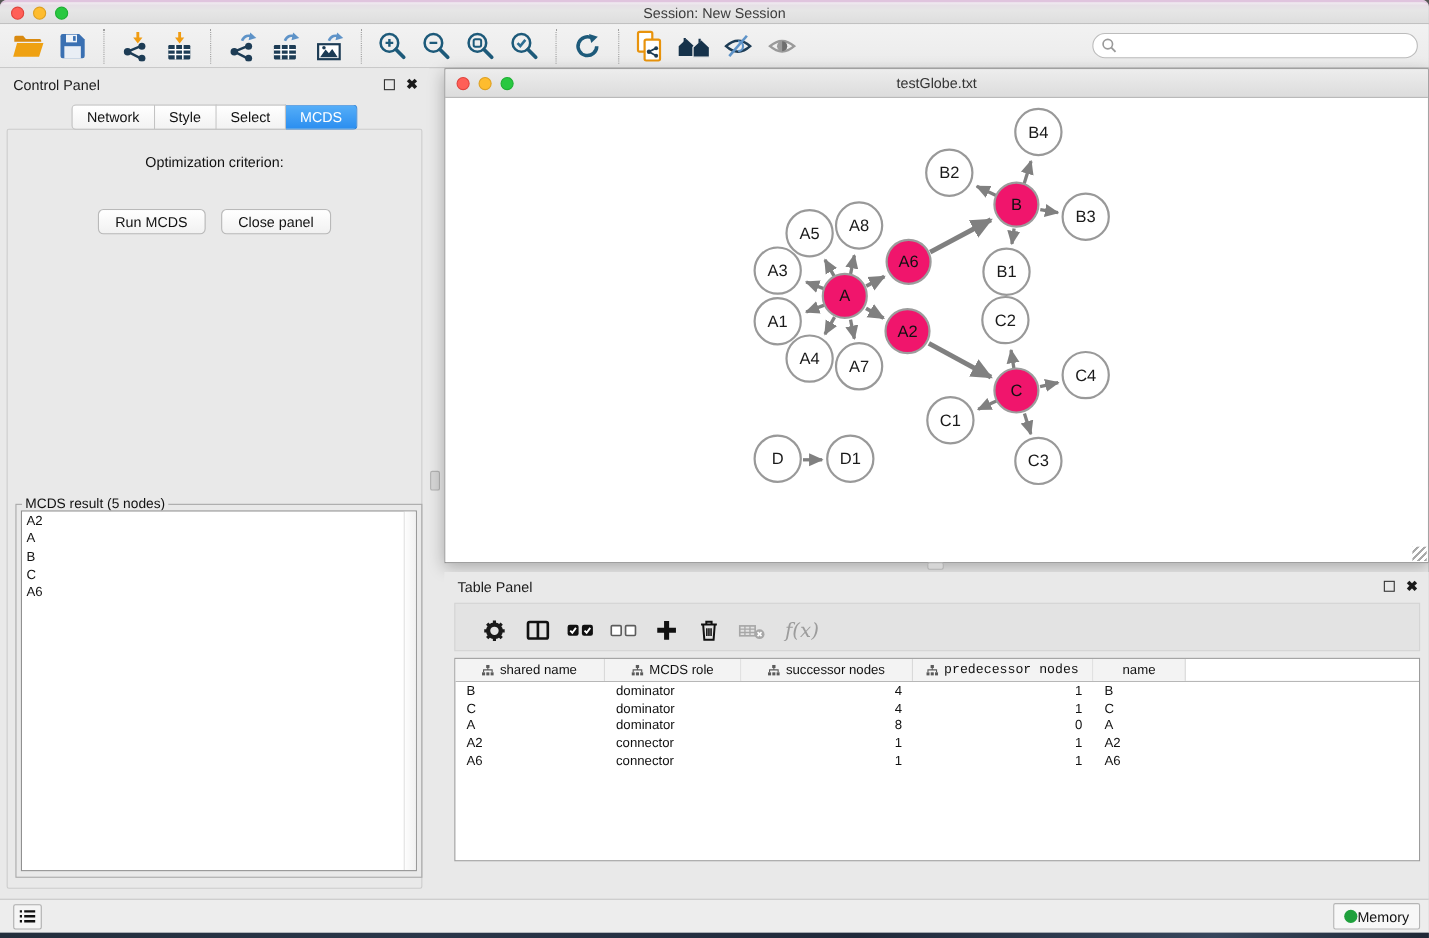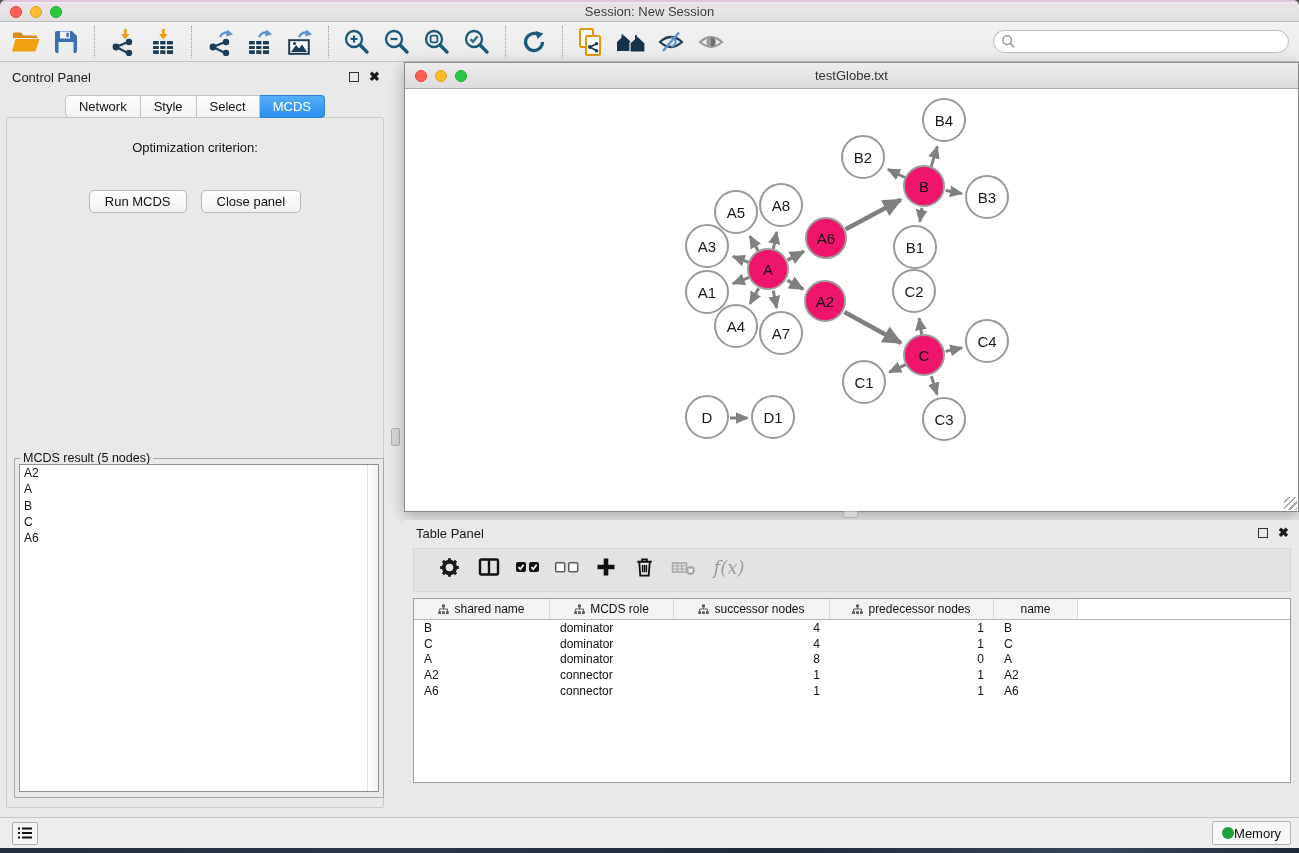--- a/index.html
+++ b/index.html
@@ -109,21 +109,21 @@
   .gnode.plain { width:44px; height:44px; }
   .gnode.highlight { width:42px; height:42px; background:#F0156C; border-color:#9c9c9c; color:#111; }
   .grip {
     position:absolute; right:1px; bottom:1px; width:13px; height:13px;
     background:repeating-linear-gradient(135deg, transparent 0 3px, #a9a9a9 3px 4.5px);
   }
   
   .tpanel { position:absolute; left:404px; top:520px; width:895px; height:297px; background:#e9e9e9; }
   .tp-toolbar {
     position:absolute; left:9px; top:28px; width:878px; height:44px;
-    background:#e3e3e3; border:1px solid #d4d4d4; display:flex; align-items:flex-start; padding-left:16px; gap:0;
+    background:#e3e3e3; border:1px solid #d4d4d4; display:flex; align-items:flex-end; padding-left:16px; gap:0;
   }
   .tp-btn { width:39px; height:36px; display:flex; align-items:center; justify-content:center; }
   .fx { font-family:"DejaVu Serif",serif; font-style:italic; font-size:18px; color:#9c9c9c; }
   .dtable {
     position:absolute; left:9px; top:78px; width:878px; height:185px; background:#fff;
     border:1px solid #9c9c9c; overflow:hidden; font-size:12px;
   }
   .thead { display:flex; height:21px; border-bottom:1px solid #b7b7b7; }
   .th {
     background:#f3f3f3; border-right:1px solid #d9d9d9; display:flex; align-items:center;
@@ -504,21 +504,21 @@
           <div class="th" style="width: 156px;">
             <svg width="11" height="11" viewBox="0 0 11 11">
               <rect x="4" y="0.5" width="3" height="2.8" fill="#5a5a5a"></rect>
               <path d="M5.5 3.3 V5 M1.6 7.2 V5 H9.4 V7.2" fill="none" stroke="#5a5a5a" stroke-width="1"></path>
               <rect x="0.2" y="7.2" width="2.8" height="2.8" fill="#5a5a5a"></rect>
               <rect x="4.1" y="7.2" width="2.8" height="2.8" fill="#5a5a5a"></rect>
               <rect x="8" y="7.2" width="2.8" height="2.8" fill="#5a5a5a"></rect>
             </svg>
             <span>successor nodes</span>
           </div>
-          <div class="th" style="width: 164px;">
+          <div class="th" style="width: 164px; font-family: Liberation Mono, monospace;">
             <svg width="11" height="11" viewBox="0 0 11 11">
               <rect x="4" y="0.5" width="3" height="2.8" fill="#5a5a5a"></rect>
               <path d="M5.5 3.3 V5 M1.6 7.2 V5 H9.4 V7.2" fill="none" stroke="#5a5a5a" stroke-width="1"></path>
               <rect x="0.2" y="7.2" width="2.8" height="2.8" fill="#5a5a5a"></rect>
               <rect x="4.1" y="7.2" width="2.8" height="2.8" fill="#5a5a5a"></rect>
               <rect x="8" y="7.2" width="2.8" height="2.8" fill="#5a5a5a"></rect>
             </svg>
             <span>predecessor nodes</span>
           </div>
           <div class="th" style="width: 84px;">

